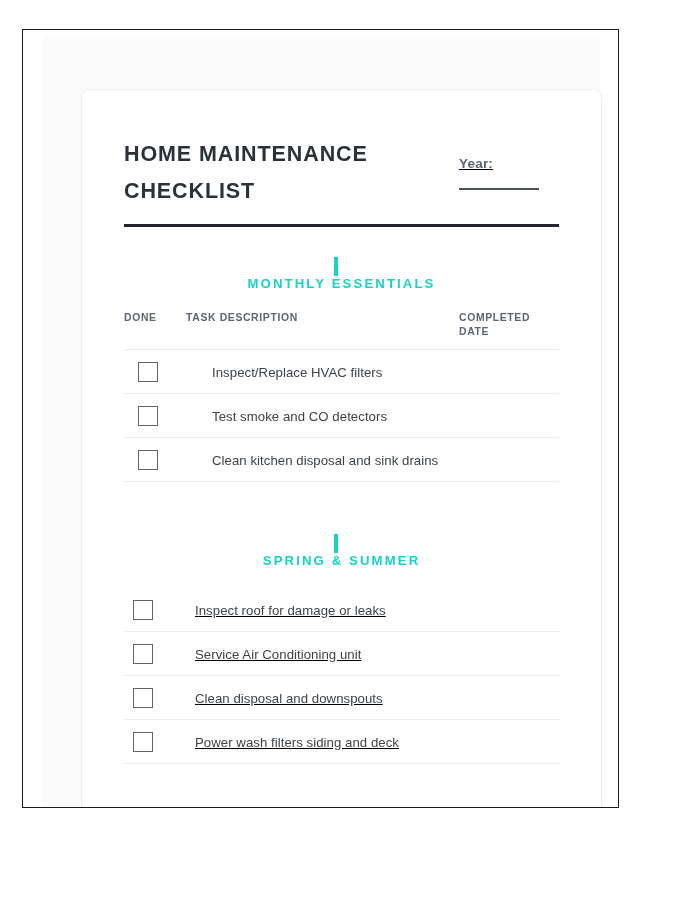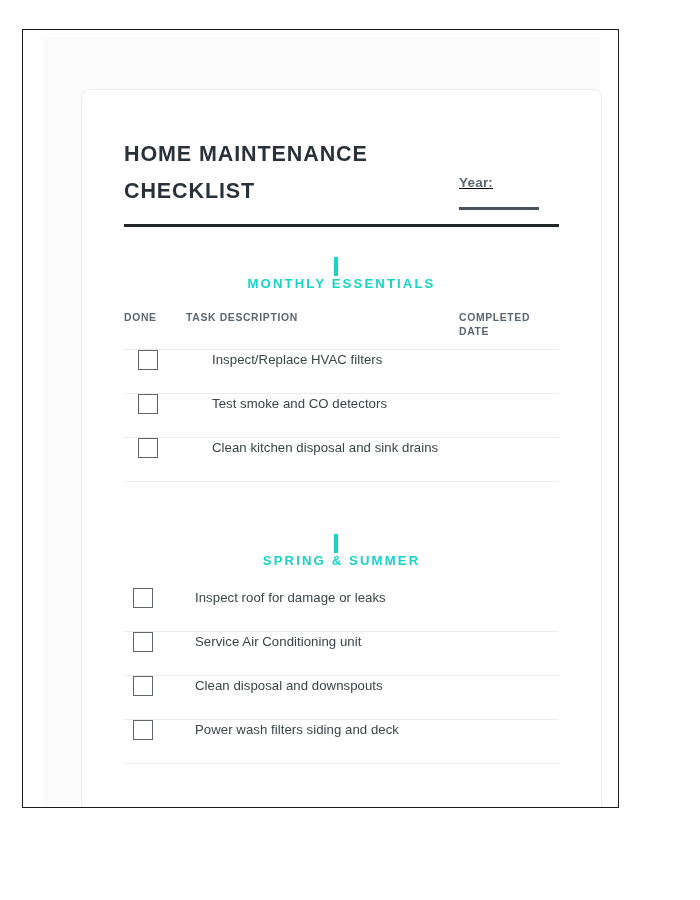--- a/index.html
+++ b/index.html
@@ -52,21 +52,21 @@
     overflow: hidden;
   }
 
   .card-inner {
     padding: 46px 42px 0 42px;
   }
 
   
   .doc-header {
     display: flex;
-    align-items: flex-end;
+    align-items: center;
     justify-content: space-between;
     gap: 45px;
   }
   .doc-title {
     font-size: 21.5px;
     font-weight: bold;
     letter-spacing: 0.9px;
     line-height: 1.72;
     color: #2b3139;
     margin: 0;
@@ -131,20 +131,21 @@
     letter-spacing: 0.65px;
     color: #5c6670;
     line-height: 1.35;
   }
   .th.done  { width: 62px; flex: none; }
   .th.task  { flex: 1; }
   .th.date  { width: 100px; flex: none; }
 
   .row {
     display: flex;
+    align-items: center;
     height: 43px;
     border-bottom: 1px solid #ececec;
   }
   .cell-done { width: 62px; flex: none; display: flex; }
   .cell-task { flex: 1; }
   .cell-date { width: 100px; flex: none; }
 
   .checkbox {
     width: 20px;
     height: 20px;
@@ -163,21 +164,21 @@
   }
   .date-line.full  { width: 94px; }
   .date-line.stub  { width: 12px; margin-left: 72px; }
 
   
   .tbl.monthly .cell-done { padding-left: 14px; }
   .tbl.monthly .cell-task { padding-left: 12px; }
 
   .tbl.season .cell-done { padding-left: 9px; }
   .tbl.season .cell-task { padding-left: 0px; }
-  .tbl.season .row { height: 43px; }
+  .tbl.season .row { height: 43px; text-decoration: underline; }
 
   .section-gap { height: 22px; }
 </style>
 </head>
 <body>
 
 <div id="frame">
   <div id="page-backdrop">
     <div id="doc-card">
       <div class="card-inner">

